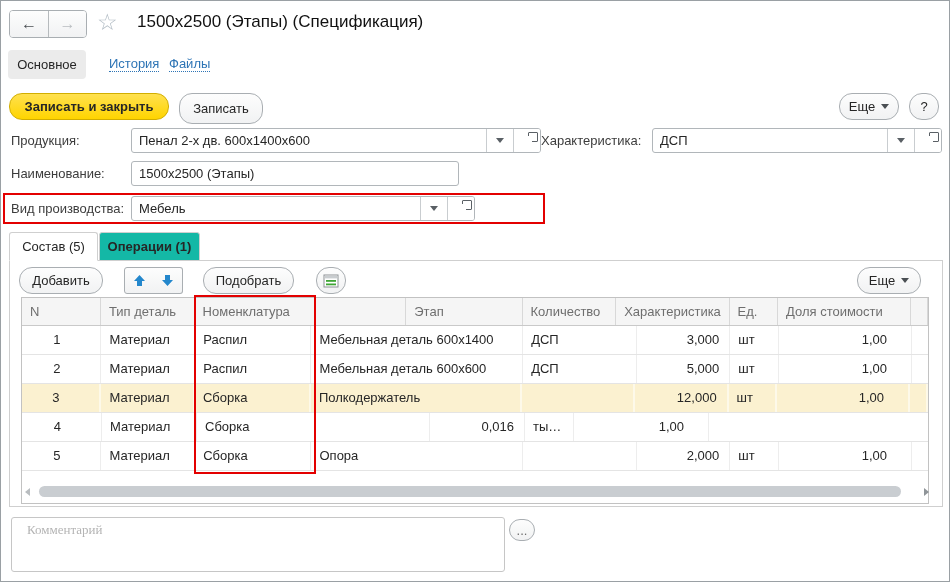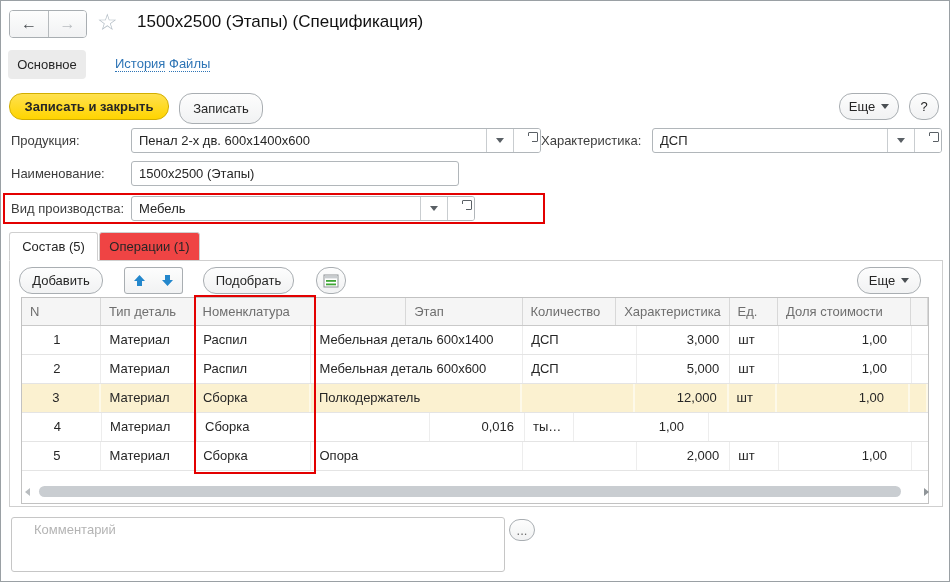--- a/index.html
+++ b/index.html
@@ -39,21 +39,21 @@
   .openicon::before { content:''; position:absolute; top:-5px; left:4px; width:8px; height:8px; border:1px solid #5a6065; background:#fff; border-radius:1px; }
   .openicon::after { content:''; position:absolute; top:-1px; left:-1px; width:9px; height:9px; background:#fff; }
 
   
   .redbox { position:absolute; border:2px solid #e30000; z-index:6; pointer-events:none; }
 
   
   .ctab { position:absolute; top:231px; height:29px; display:flex; align-items:center; justify-content:center;
           border:1px solid #cfcfcf; border-radius:3px 3px 0 0; cursor:pointer; }
   .ctab.on { background:#fff; border-bottom:1px solid #fff; z-index:3; }
-  .ctab.off { background:#ef4444; }
+  .ctab.off { background:#14b8a6;font-weight:bold; }
   .panel { position:absolute; left:8px; top:259px; width:934px; height:247px; border:1px solid #cfcfcf; background:#fff; }
 
   
   .tbl { position:absolute; left:20px; top:296px; width:908px; height:207px; border:1px solid #c2c2c2; background:#fff; z-index:1; }
   .trow { display:flex; height:29px; border-bottom:1px solid #e4e4e4; background:#fff; }
   .thead { display:flex; height:28px; background:#f5f5f5; border-bottom:1px solid #c9c9c9; color:#6e6e6e; }
   .cell { padding:6px 8px 0 8px; white-space:nowrap; overflow:hidden; border-right:1px solid #ededed; }
   .thead .cell { border-right:1px solid #d8d8d8; padding-top:6px; }
   .c0{width:80px;} .c1{width:95px;} .c2{width:118px;} .c3{width:215px;}
   .c4{width:115px;} .c5{width:95px;} .c6{width:49px;} .c7{width:135px;}
@@ -69,42 +69,42 @@
   .arrow-svg { display:block; }
 
   
   .hscroll { position:absolute; left:22px; top:484px; width:906px; height:14px; z-index:2; }
   .sb-thumb { position:absolute; left:16px; top:1px; width:862px; height:11px; background:#c9cdd1; border-radius:6px; }
   .sb-left { position:absolute; left:2px; top:3px; width:0; height:0; border-top:4px solid transparent; border-bottom:4px solid transparent; border-right:5px solid #b9bdc0; }
   .sb-right { position:absolute; right:0px; top:3px; width:0; height:0; border-top:4px solid transparent; border-bottom:4px solid transparent; border-left:5px solid #8f9498; }
 
   
   .comment { position:absolute; left:10px; top:516px; width:494px; height:55px; border:1px solid #c6c6c6; border-radius:3px;
-             resize:none; font-family:Liberation Sans, sans-serif; font-size:13px; padding:4px 22px; color:#a16207; outline:none; }
+             resize:none; font-family:Liberation Serif, serif; font-size:13px; padding:4px 15px; color:#a16207; outline:none; }
   .comment::placeholder { color:#b4b4b4; }
   .dots-btn { left:508px; top:518px; width:26px; height:22px; color:#6e6e6e; }
 </style>
 </head>
 <body>
 
 <div id="win">
 
   <div class="navgrp">
     <div class="navbtn bck">
         <span>←</span>
       </div>
     <div class="navbtn fwd">
         <span>→</span>
       </div>
   </div>
   <div class="star">☆</div>
   <div class="title">1500x2500 (Этапы) (Спецификация)</div>
 
   <div class="navtab-active">Основное</div>
-  <a class="navlink" style="left:114px;text-align:right;">История</a>
+  <a class="navlink" style="left:108px;text-align:right;">История</a>
   <a class="navlink" style="left:168px;">Файлы</a>
 
   <button class="btn btn-primary" style="left:8px; top:92px; width:160px; height:27px;">Записать и закрыть</button>
   <button class="btn" style="left:178px; top:92px; width:84px; height:31px;">Записать</button>
   <button class="btn" style="left:838px; top:92px; width:60px; height:27px;">
     <span>Еще</span>
     <span class="caret"></span>
   </button>
   <button class="btn" style="left:908px; top:92px; width:30px; height:27px;">?</button>
 

